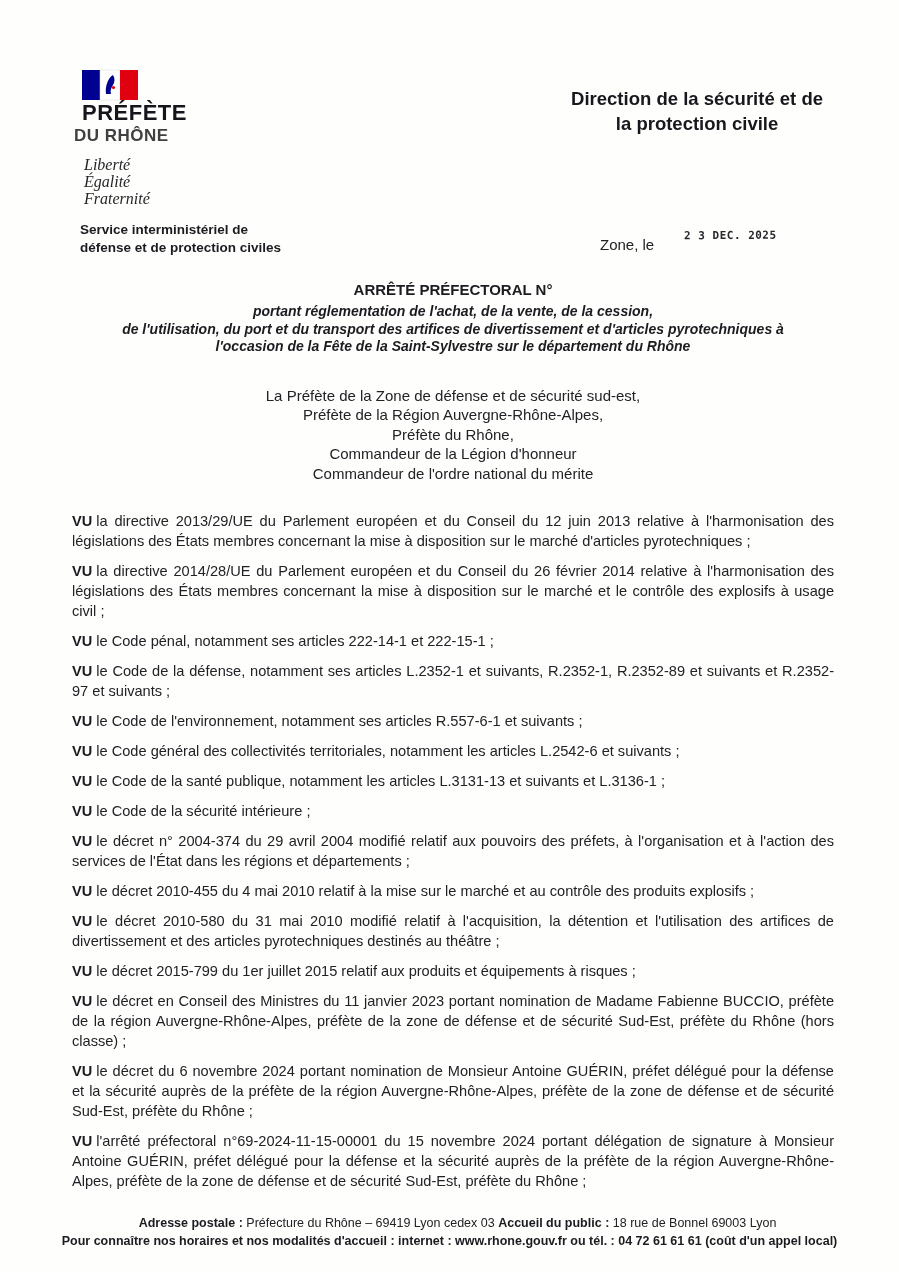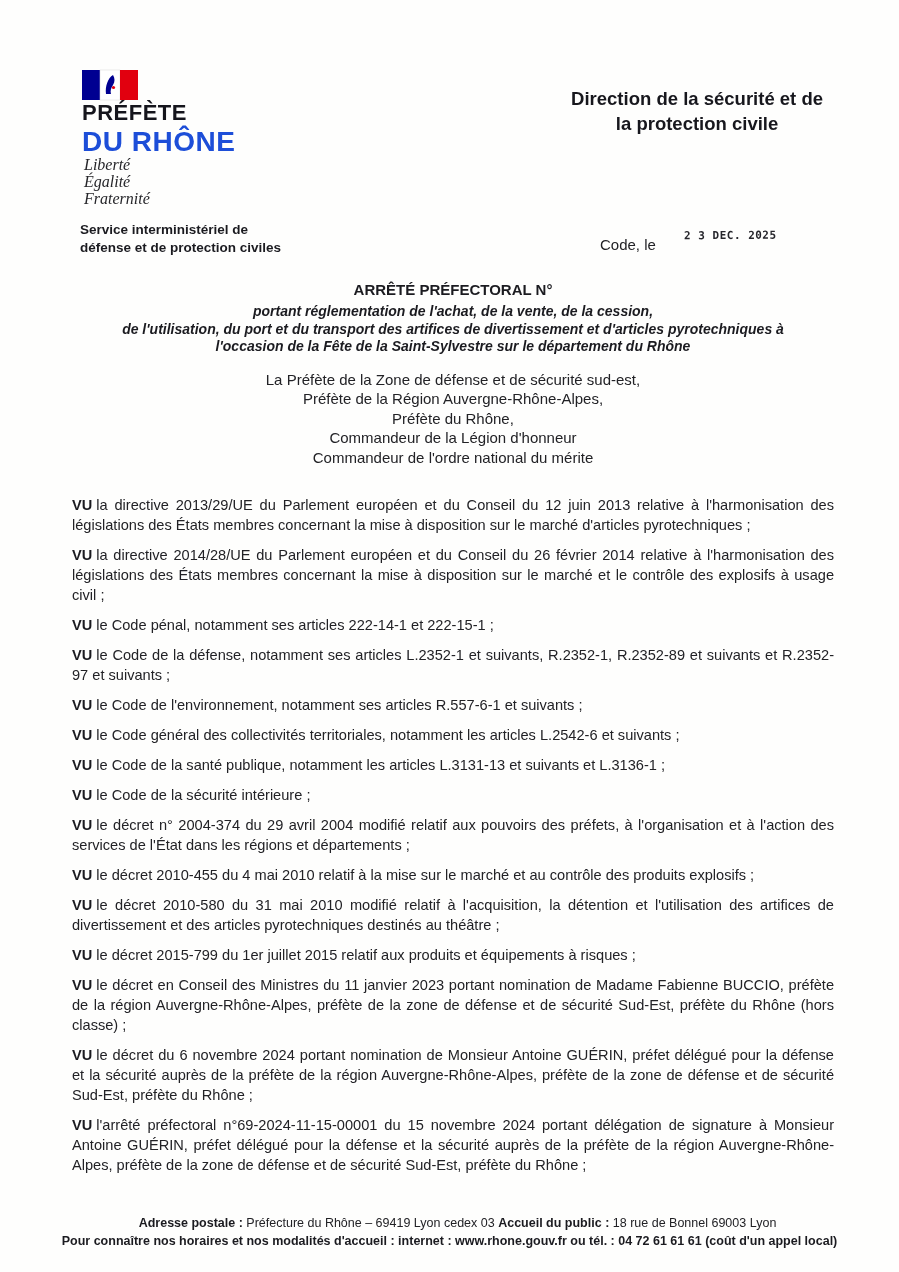--- a/index.html
+++ b/index.html
@@ -15,22 +15,22 @@
     margin: 0 auto;
   }
 
   
   .flag-logo { position: absolute; left: 82px; top: 68px; }
   .brand-line1 {
     position: absolute; left: 82px; top: 100px;
     font-size: 22px; font-weight: bold; letter-spacing: 0.5px; color: #15151c;
   }
   .brand-line2 {
-    position: absolute; left: 82px; top: 126px;
-    font-size: 28px; font-weight: bold; letter-spacing: 0.5px; color: #1d4ed8;
+    position: absolute; left: 74px; top: 126px;
+    font-size: 17px; font-weight: bold; letter-spacing: 0.5px; color: #404040;
   }
   .motto {
     position: absolute; left: 84px; top: 156px;
     font-family: "Liberation Serif", serif;
     font-style: italic; font-size: 16px; line-height: 17px; color: #26262a;
   }
   .direction {
     position: absolute; right: 76px; top: 86px;
     text-align: center; font-weight: bold; font-size: 18.5px; line-height: 25px;
     color: #17171d;
@@ -49,21 +49,21 @@
     font-weight: bold; font-size: 11px; letter-spacing: 0.5px;
     color: #26262c; transform: rotate(-0.4deg);
     white-space: pre;
   }
 
   
   .content { position: absolute; left: 72px; top: 281px; width: 762px; }
   .title-block { text-align: center; }
   .title-main { font-weight: bold; font-size: 15px; line-height: 18px; margin-bottom: 4px; color: #1b1b20; }
   .title-sub { font-weight: bold; font-style: italic; font-size: 14px; line-height: 17.5px; color: #1b1b20; }
-  .authority { text-align: center; margin-top: 14px; font-size: 15px; line-height: 19.5px; color: #222226; }
+  .authority { text-align: center; margin-top: 30px; font-size: 15px; line-height: 19.5px; color: #222226; }
   .body-block { margin-top: 28px; }
   p.vu {
     font-size: 14.6px; line-height: 20px; margin-bottom: 10px;
     text-align: justify; color: #222226;
   }
   p.vu b { margin-right: 4px; color: #1b1b20; }
 
   
   .footer-line1 {
     position: absolute; top: 1216px; left: 0; width: 100%;
@@ -102,21 +102,21 @@
   <div class="direction">
     <div>Direction de la sécurité et de</div>
     <div>la protection civile</div>
   </div>
 
   <div class="service">
     <div>Service interministériel de</div>
     <div>défense et de protection civiles</div>
   </div>
 
-  <div class="dateline">Code, le</div>
+  <div class="dateline">Zone, le</div>
   <div class="date-stamp">2 3 DEC. 2025</div>
 
   <div class="content">
 
     <div class="title-block">
       <div class="title-main">ARRÊTÉ PRÉFECTORAL N°</div>
       <div class="title-sub">portant réglementation de l'achat, de la vente, de la cession,</div>
       <div class="title-sub">de l'utilisation, du port et du transport des artifices de divertissement et d'articles pyrotechniques à</div>
       <div class="title-sub">l'occasion de la Fête de la Saint-Sylvestre sur le département du Rhône</div>
     </div>

